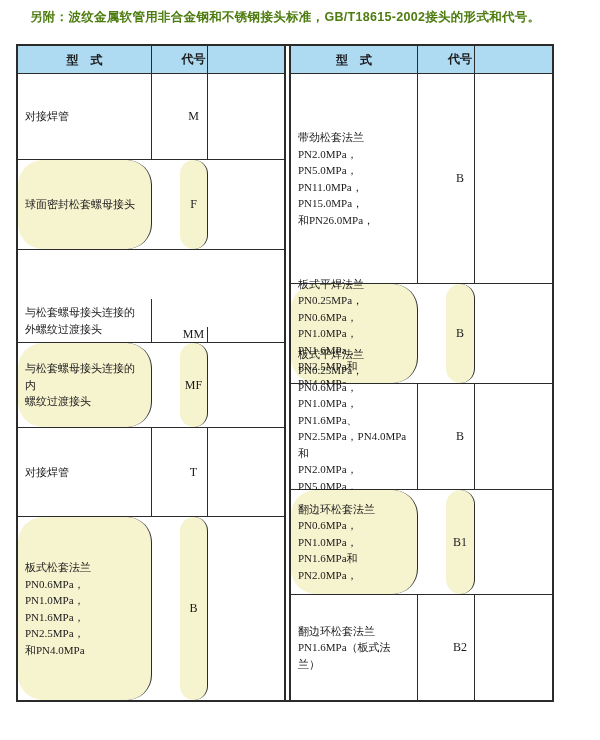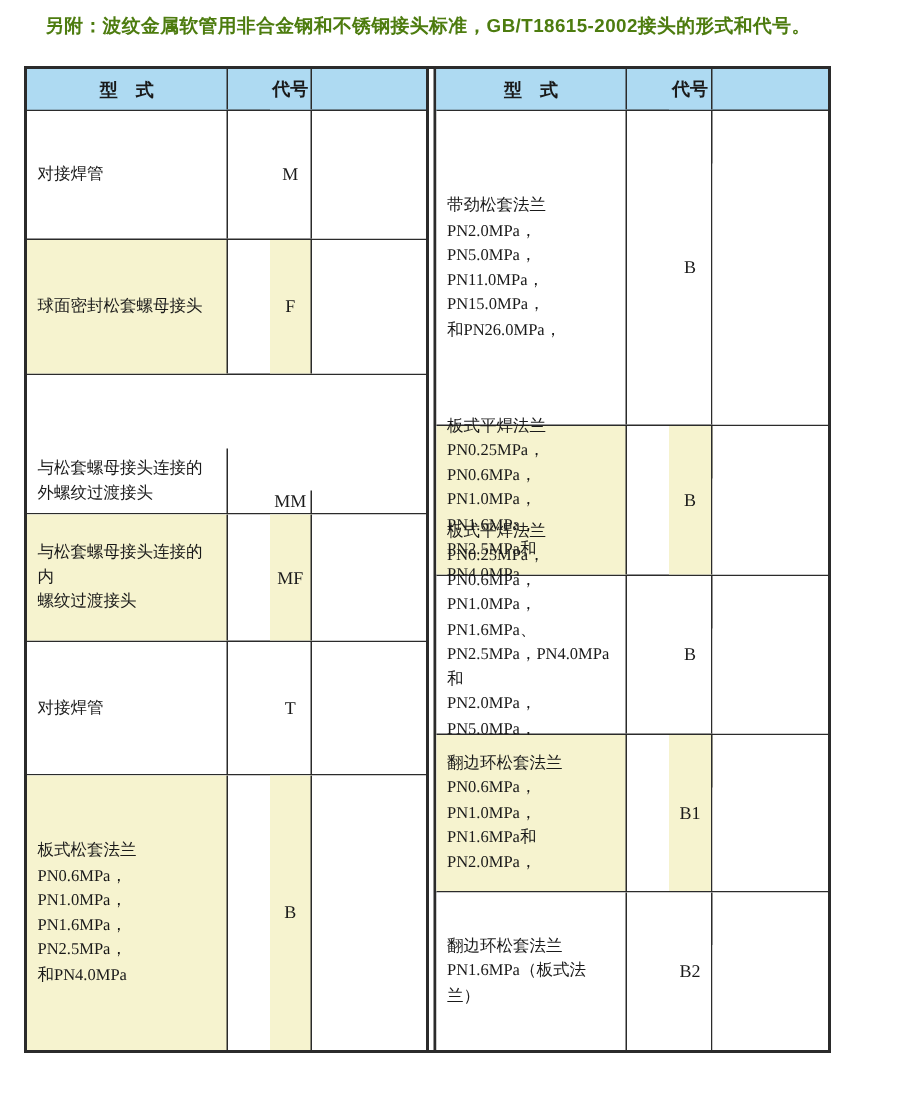--- a/index.html
+++ b/index.html
@@ -34,21 +34,21 @@
   .left .c-type{width:134px;}
   .right .c-type{width:127px;}
   .c-code{justify-content:center;font-size:12px;margin-left:28px;}
   .left .c-code{width:28px;}
   .right .c-code{width:29px;}
   .c-diag{flex:1;display:flex;flex-direction:column;padding:0;background:#fff;}
   .sub{flex:1;position:relative;overflow:hidden;}
   .sub + .sub{border-top:1.5px solid var(--bd,#2b2b2b);}
   .sub svg{position:absolute;inset:0;width:100%;height:100%;}
   .hdr .c{justify-content:center;font-weight:bold;font-size:12px;background:var(--hdrbg,#aedaf2);}
-  .hl .c-type,.hl .c-code{background:var(--hlbg,#f6f3cf);}
+  .hl .c-type,.hl .c-code{background:var(--hlbg,#f6f3cf);border-radius:25px;}
   
   .lr0{height:86px;} .lr1{height:90px;} .lr2{height:93px;align-items:flex-end;} .lr3{height:85px;} .lr4{height:89px;}
   
   .rr0{height:210px;} .rr1{height:100px;} .rr2{height:106px;} .rr3{height:105px;}
 </style>
 </head>
 <body>
 
 <svg width="0" height="0" style="position:absolute" aria-hidden="true">
   <defs>

